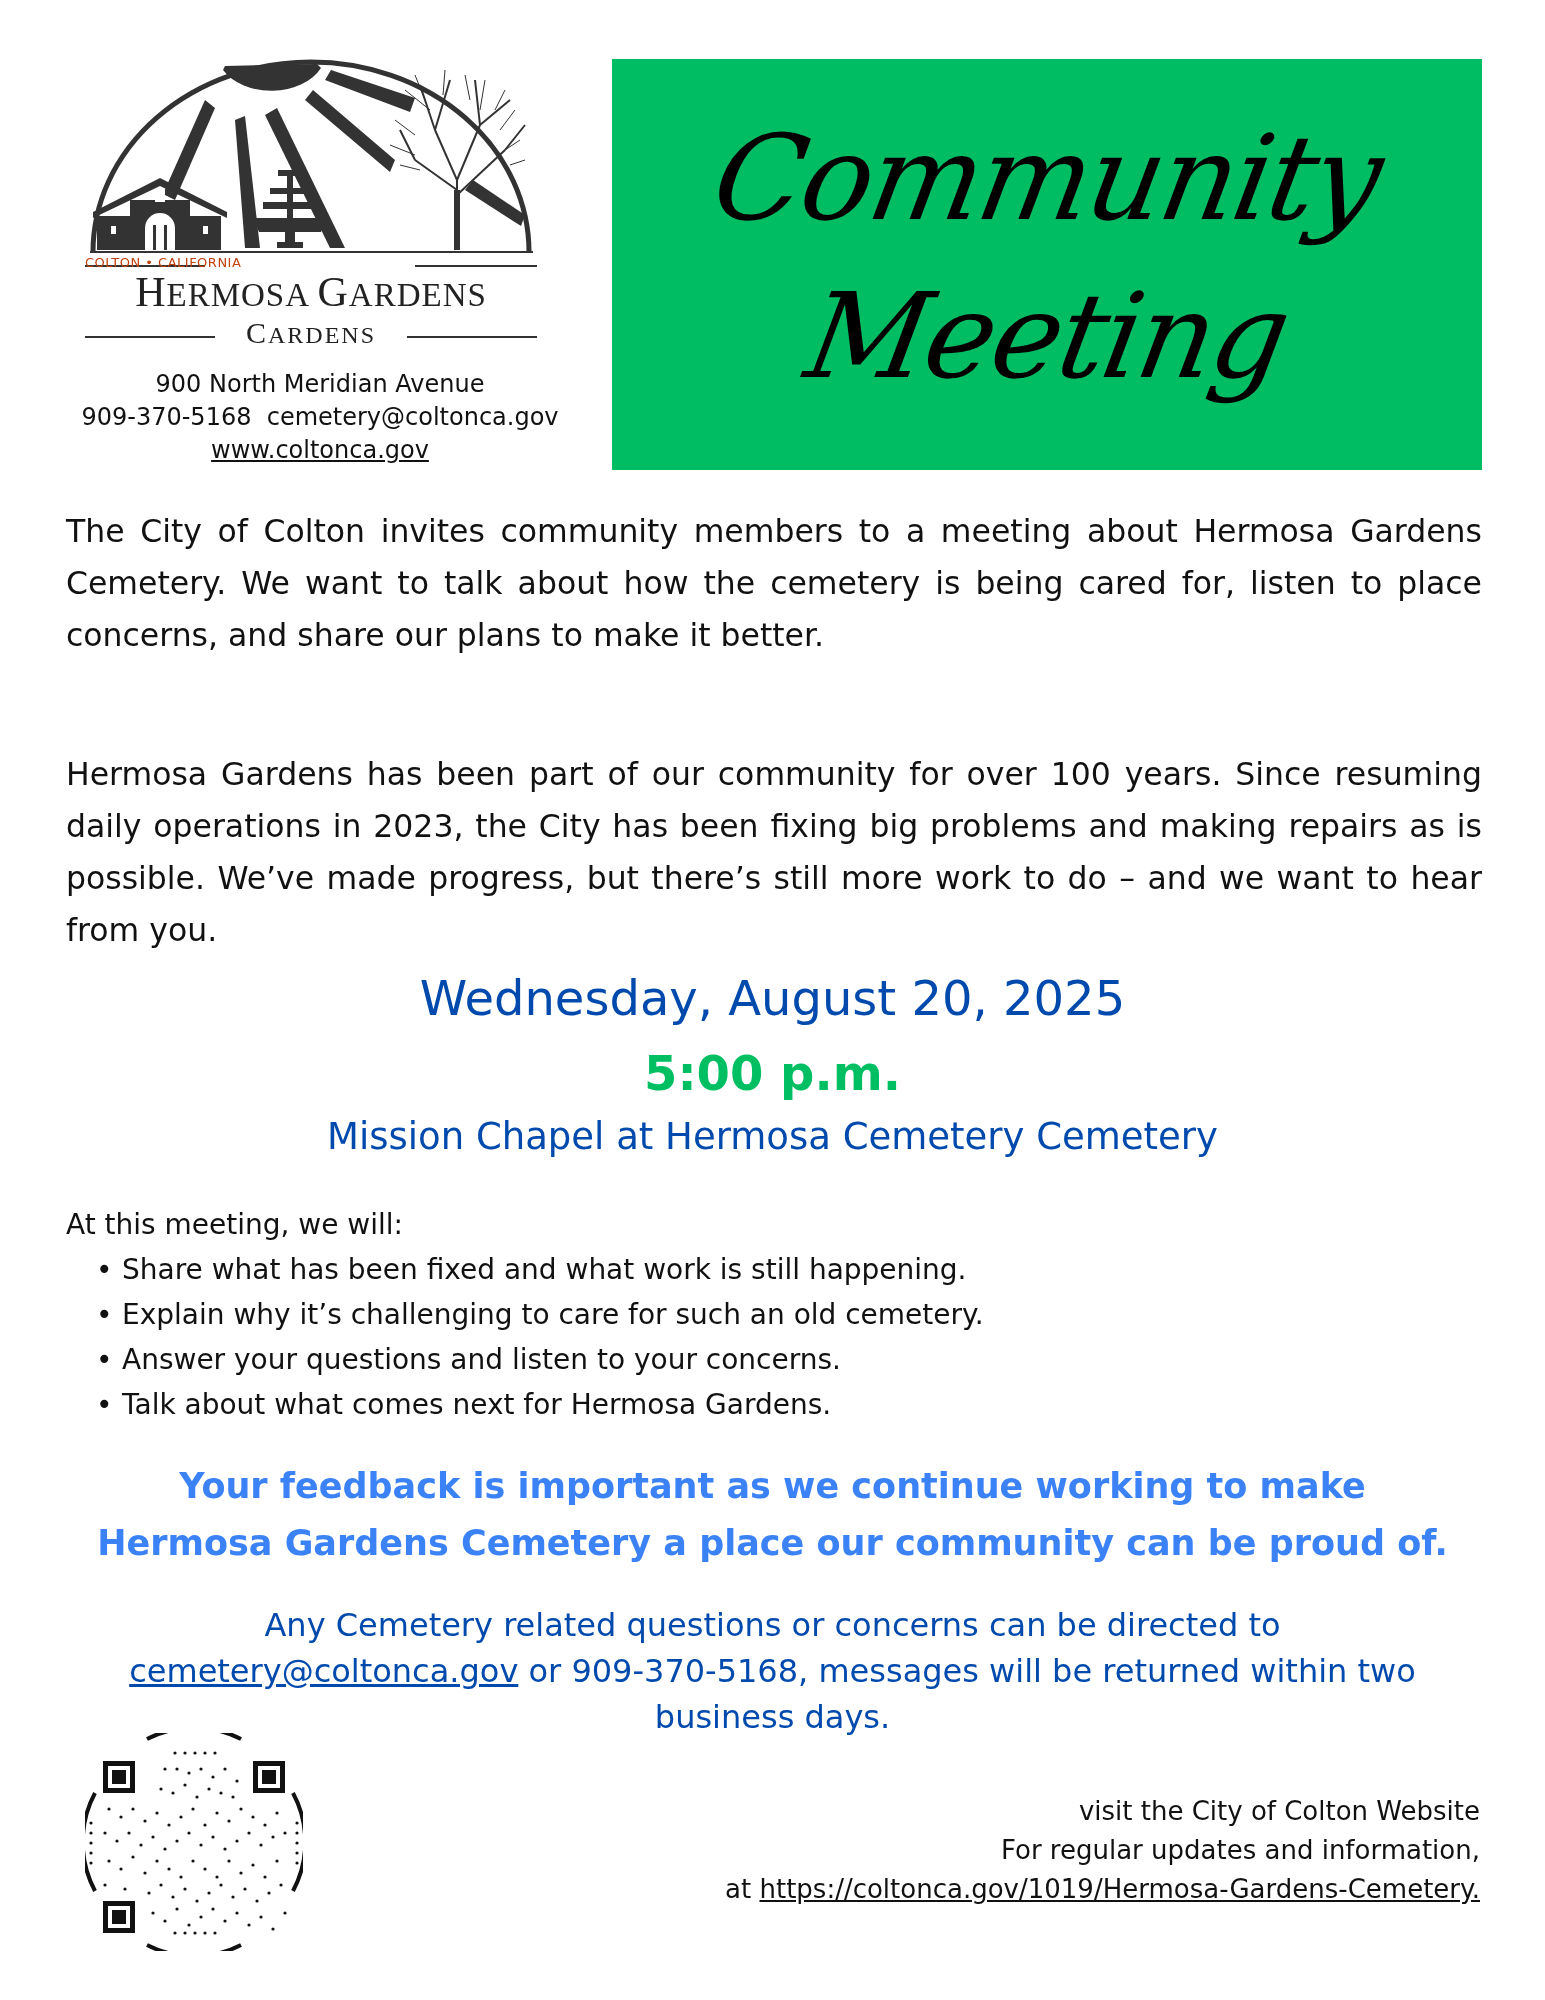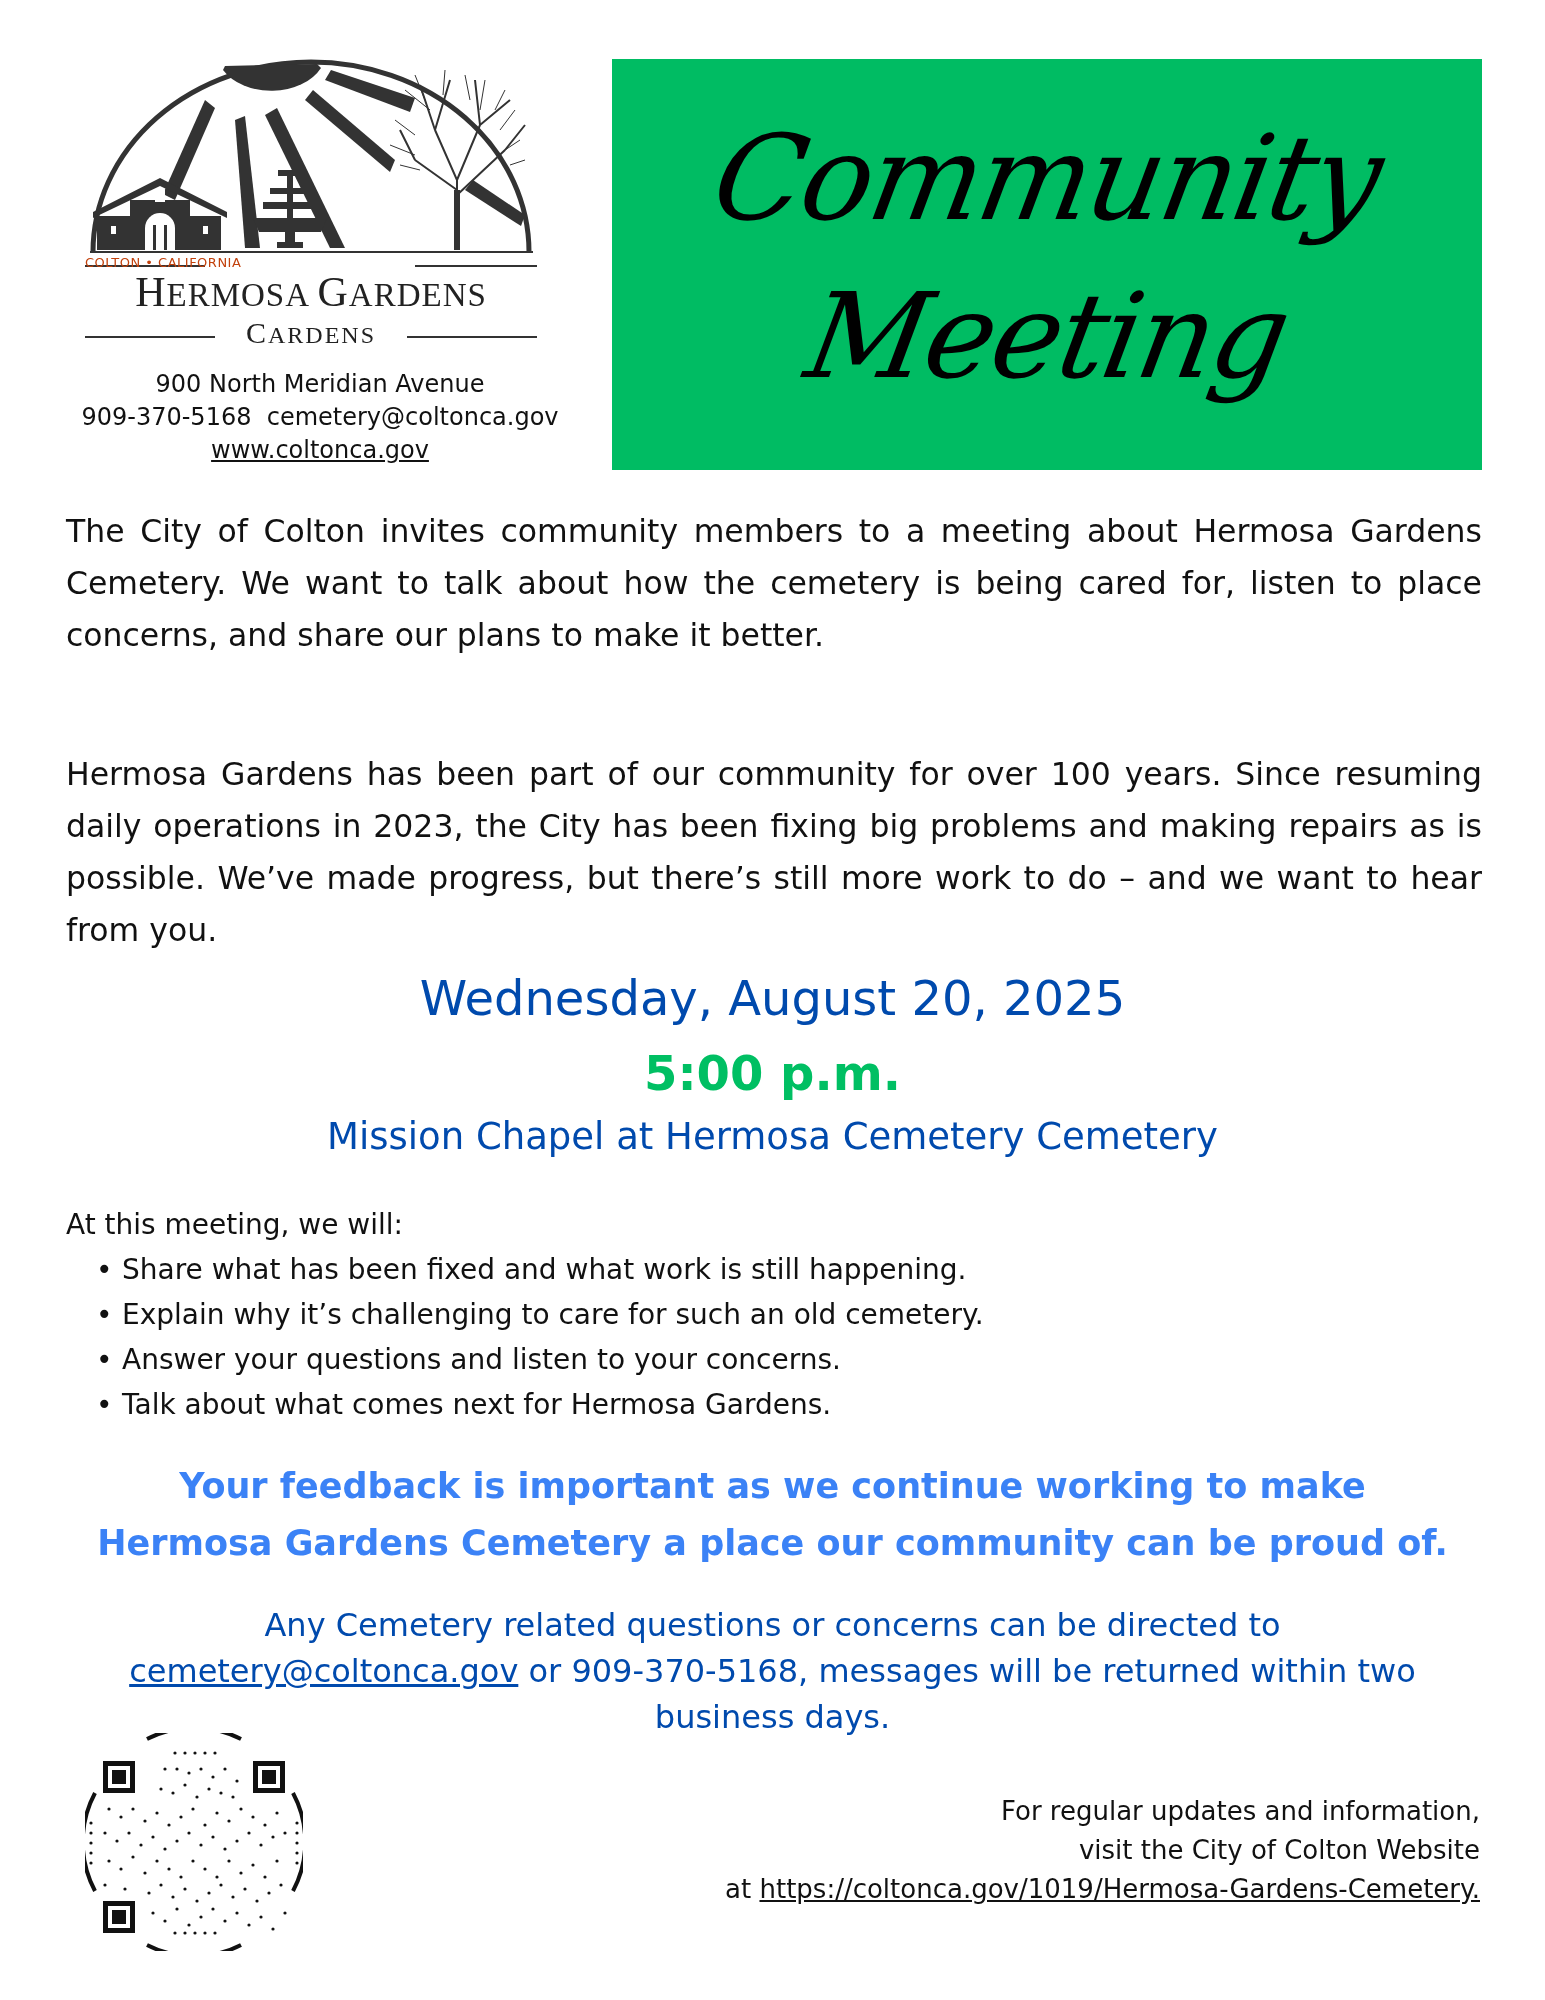--- a/index.html
+++ b/index.html
@@ -277,16 +277,16 @@
       <circle cx="212" cy="90" r="1.6"></circle>
         <circle cx="212" cy="100" r="1.6"></circle>
         <circle cx="212" cy="110" r="1.6"></circle>
         <circle cx="212" cy="120" r="1.6"></circle>
         <circle cx="212" cy="130" r="1.6"></circle>
     </g>
   </svg>
 </div>
 
 <div id="updates" class="abs">
+  <div>visit the City of Colton Website</div>
   <div>For regular updates and information,</div>
-  <div>visit the City of Colton Website</div>
   <div><span>at </span><a>https://coltonca.gov/1019/Hermosa-Gardens-Cemetery. </a></div>
 </div>
 
 </body></html>

